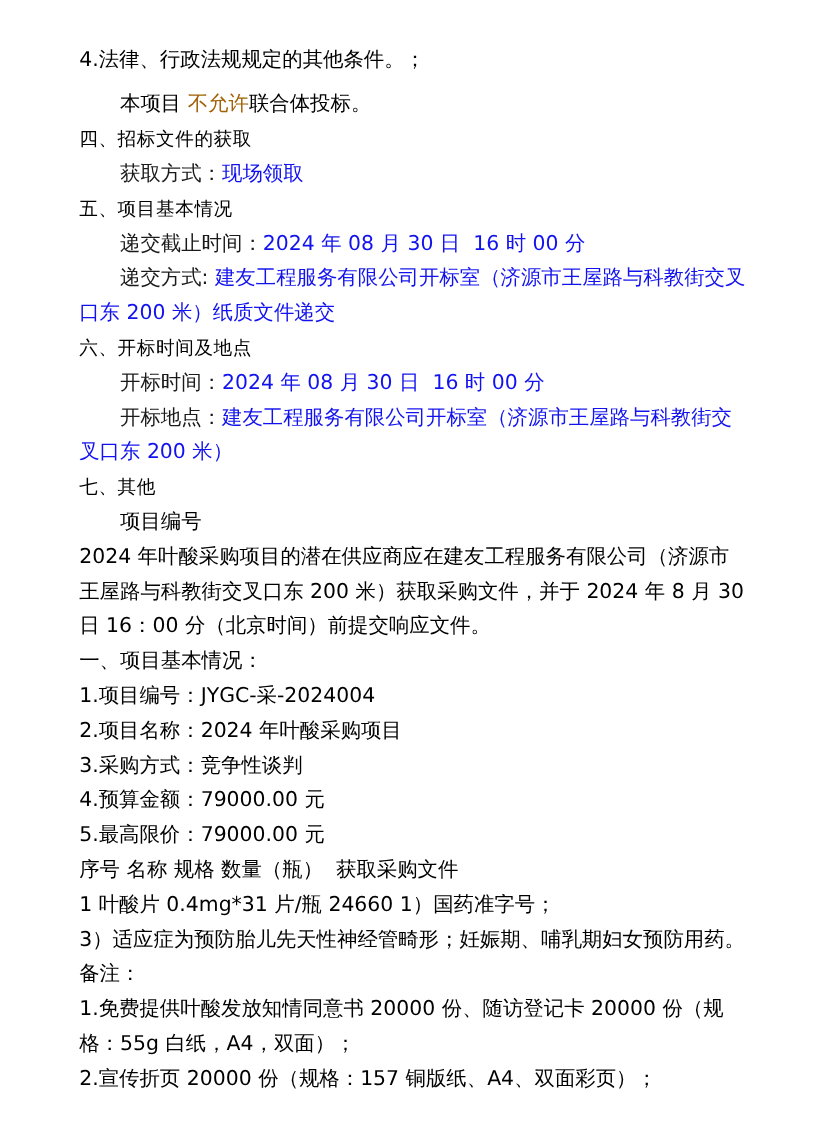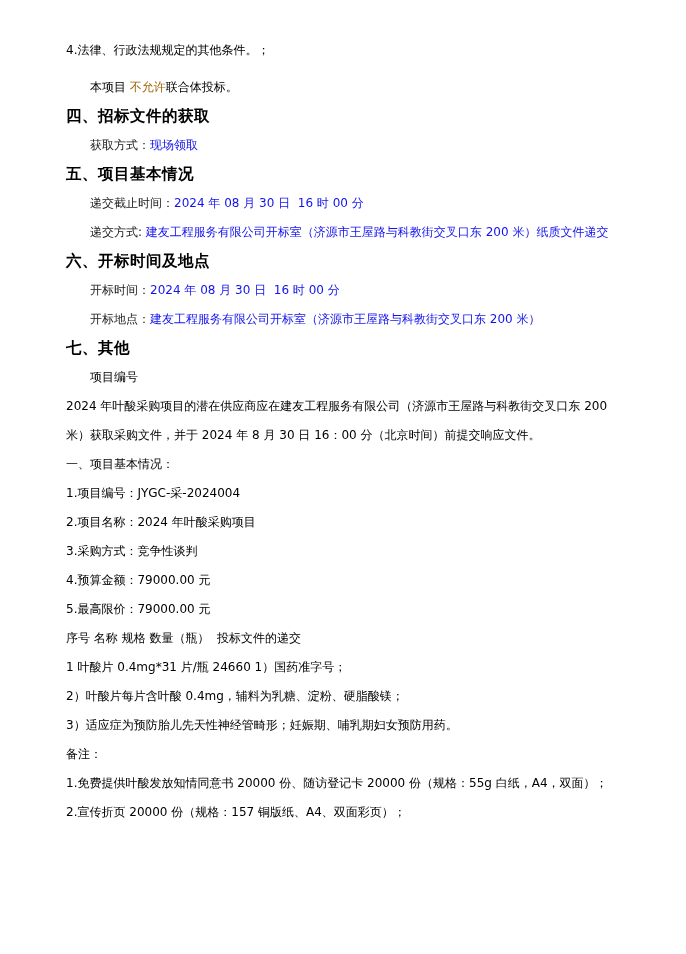--- a/index.html
+++ b/index.html
@@ -11,30 +11,30 @@
     font-family: "DejaVu Sans", "Liberation Sans", sans-serif;
     color: #000000;
   }
   .page {
     width: 686px;
     height: 954px;
     background: #ffffff;
     padding: 36px 64px 10px 66px;
   }
   .page p, .page h2 {
-    font-size: 12px;
+    font-size: 17px;
     line-height: 29px;
     font-weight: normal;
     white-space: pre-wrap;
     word-break: break-all;
     color: #000000;
   }
   .page h2 {
     font-size: 15.5px;
-    font-weight: bold;
+    font-weight: normal;
     letter-spacing: 0.5px;
   }
   .indent { text-indent: 2em; }
   .blue { color: #1212ee; }
   .label { color: #1a1a1a; }
   .hl-italic {
     color: #a16207;
   }
   .sp-after { margin-bottom: 8px; }
 </style>
@@ -71,22 +71,21 @@
   <p class="blue">2024 年叶酸采购项目的潜在供应商应在建友工程服务有限公司（济源市王屋路与科教街交叉口东 200 米）获取采购文件，并于 2024 年 8 月 30 日 16：00 分（北京时间）前提交响应文件。</p>
 
   <p class="blue">一、项目基本情况：</p>
 
   <p class="blue">1.项目编号：JYGC-采-2024004</p>
   <p class="blue">2.项目名称：2024 年叶酸采购项目</p>
   <p class="blue">3.采购方式：竞争性谈判</p>
   <p class="blue">4.预算金额：79000.00 元</p>
   <p class="blue">5.最高限价：79000.00 元</p>
 
-  <p class="blue">序号 名称 规格 数量（瓶）  投标文件的递交</p>
+  <p class="blue">序号 名称 规格 数量（瓶）  获取采购文件</p>
   <p class="blue">1 叶酸片 0.4mg*31 片/瓶 24660 1）国药准字号；</p>
-  <p class="blue">2）叶酸片每片含叶酸 0.4mg，辅料为乳糖、淀粉、硬脂酸镁；</p>
   <p class="blue">3）适应症为预防胎儿先天性神经管畸形；妊娠期、哺乳期妇女预防用药。</p>
 
   <p class="blue">备注：</p>
   <p class="blue">1.免费提供叶酸发放知情同意书 20000 份、随访登记卡 20000 份（规格：55g 白纸，A4，双面）；</p>
   <p class="blue">2.宣传折页 20000 份（规格：157 铜版纸、A4、双面彩页）；</p>
 
 </div>
 
 </body></html>

